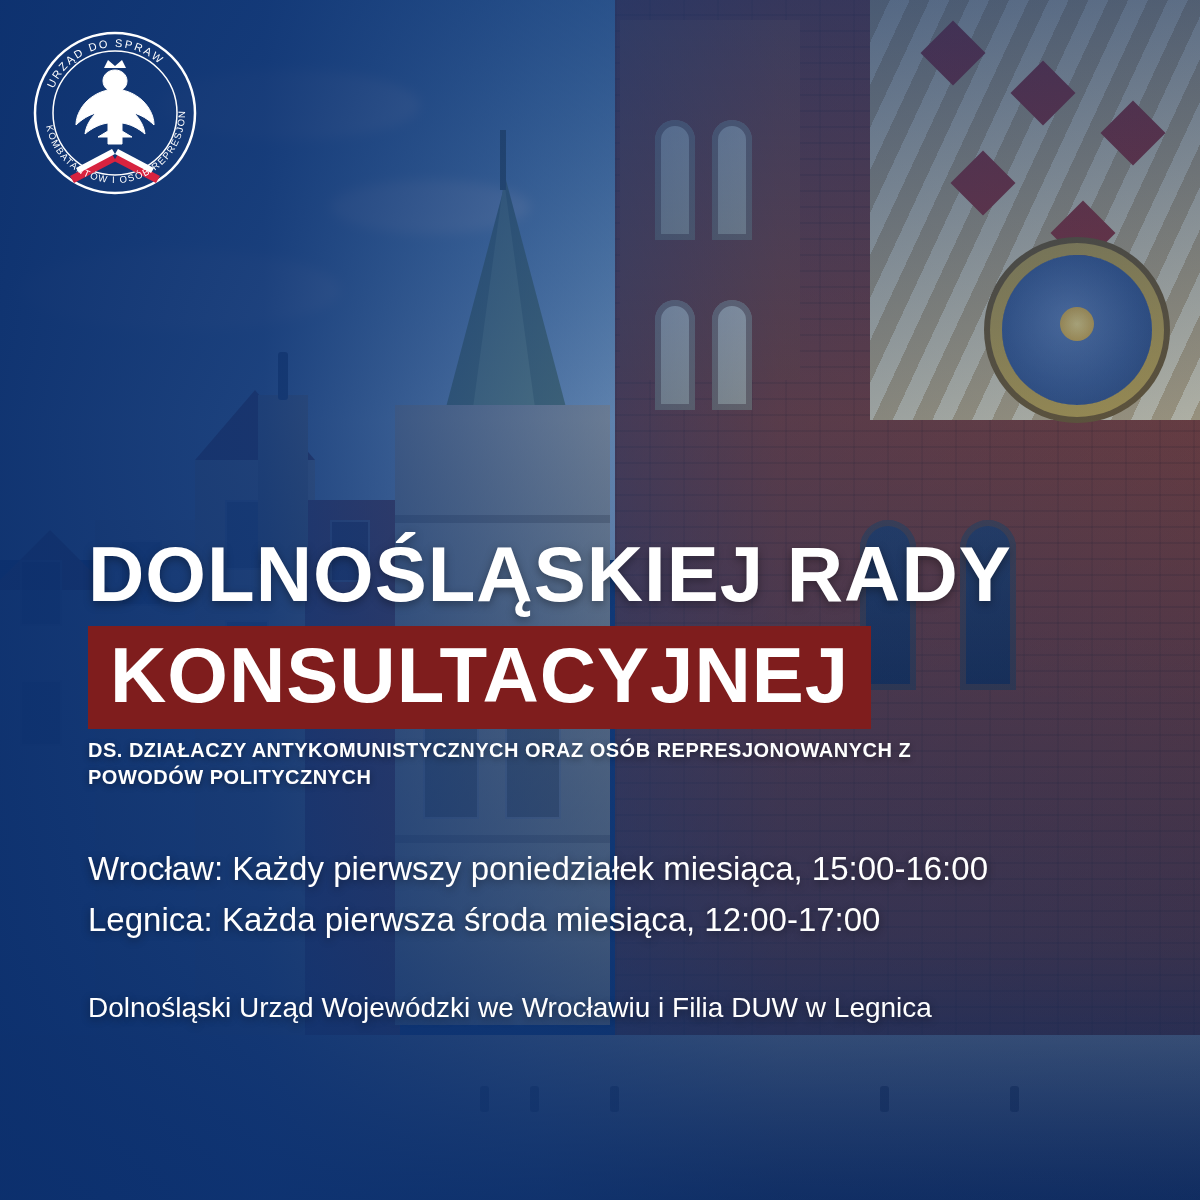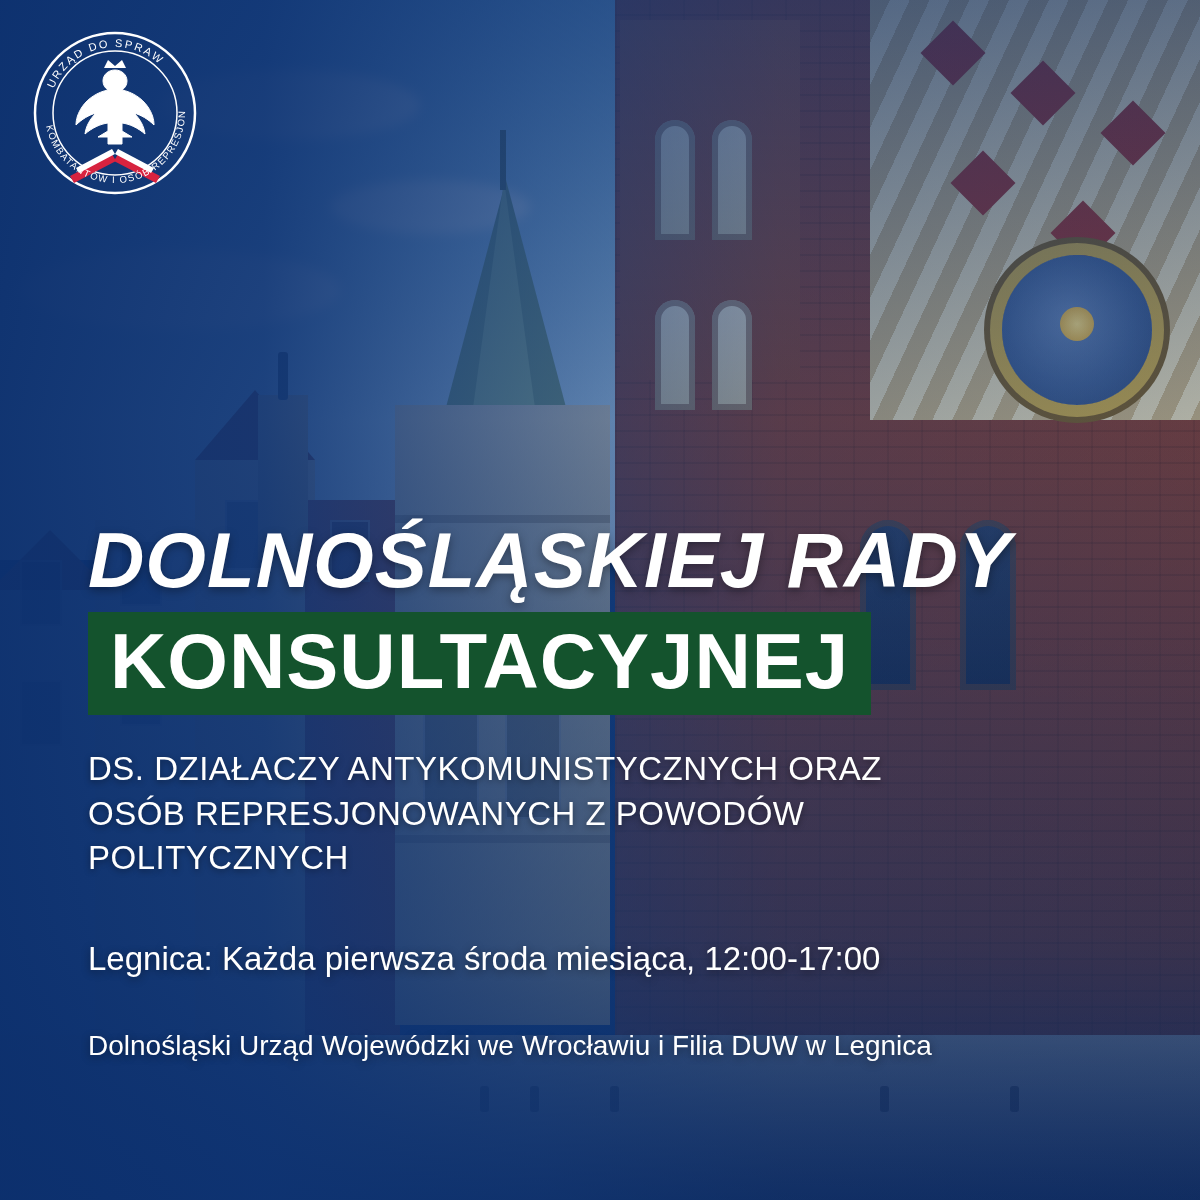--- a/index.html
+++ b/index.html
@@ -205,42 +205,42 @@
     line-height: 1;
     padding: 18px 26px 16px 26px;
   }
   .headline {
     display: block;
     color: #ffffff;
     font-weight: bold;
     font-size: 78px;
     line-height: 1.05;
     letter-spacing: 1px;
+    margin-top: 14px;
     text-shadow: 0 3px 10px rgba(0,0,0,.35);
-    font-style: italic;
   }
   .headline-hl {
     display: inline-block;
-    background: #14532d;
+    background: #7f1d1d;
     color: #ffffff;
     font-weight: bold;
     font-size: 78px;
     line-height: 1.12;
     letter-spacing: 1px;
     padding: 6px 22px 10px 22px;
     margin-top: 10px;
     text-align: right;
   }
   .subhead {
     color: #ffffff;
-    font-weight: normal;
-    font-size: 33px;
+    font-weight: bold;
+    font-size: 20px;
     letter-spacing: .5px;
     line-height: 1.35;
-    margin-top: 32px;
+    margin-top: 8px;
     max-width: 840px;
     text-shadow: 0 2px 6px rgba(0,0,0,.4);
   }
   .schedule {
     margin-top: 52px;
   }
   .schedule-line {
     color: #ffffff;
     font-size: 33px;
     line-height: 1.55;
@@ -354,19 +354,20 @@
       </text>
     </svg>
   </div>
 
   <div class="content">
     <div class="headline">DOLNOŚLĄSKIEJ RADY</div>
     <div class="headline-hl">KONSULTACYJNEJ</div>
     <div class="subhead">DS. DZIAŁACZY ANTYKOMUNISTYCZNYCH ORAZ OSÓB REPRESJONOWANYCH Z POWODÓW POLITYCZNYCH</div>
 
     <div class="schedule">
+      <div class="schedule-line">Wrocław: Każdy pierwszy poniedziałek miesiąca, 15:00-16:00</div>
       <div class="schedule-line">Legnica: Każda pierwsza środa miesiąca, 12:00-17:00</div>
     </div>
 
     <div class="footer-note">Dolnośląski Urząd Wojewódzki we Wrocławiu i Filia DUW w Legnica</div>
   </div>
 
 </div>
 
 </body></html>

